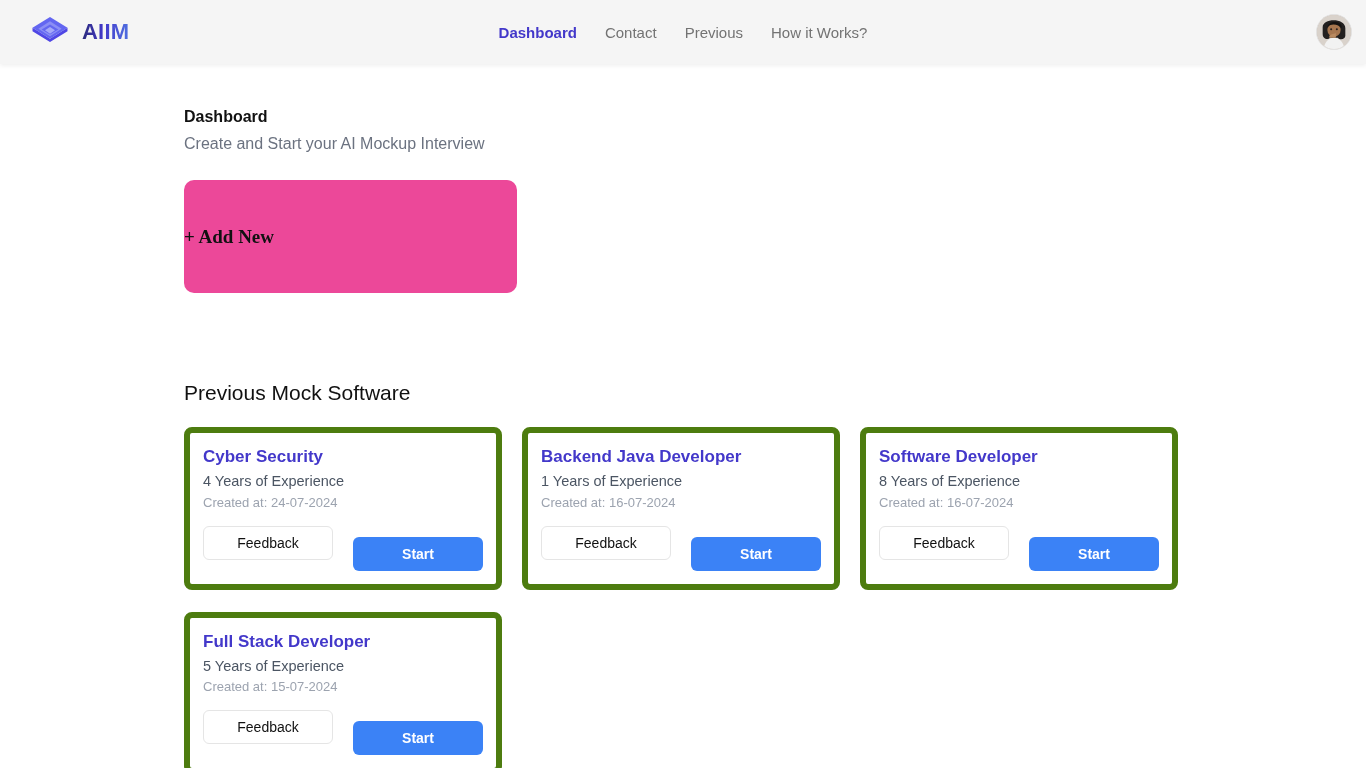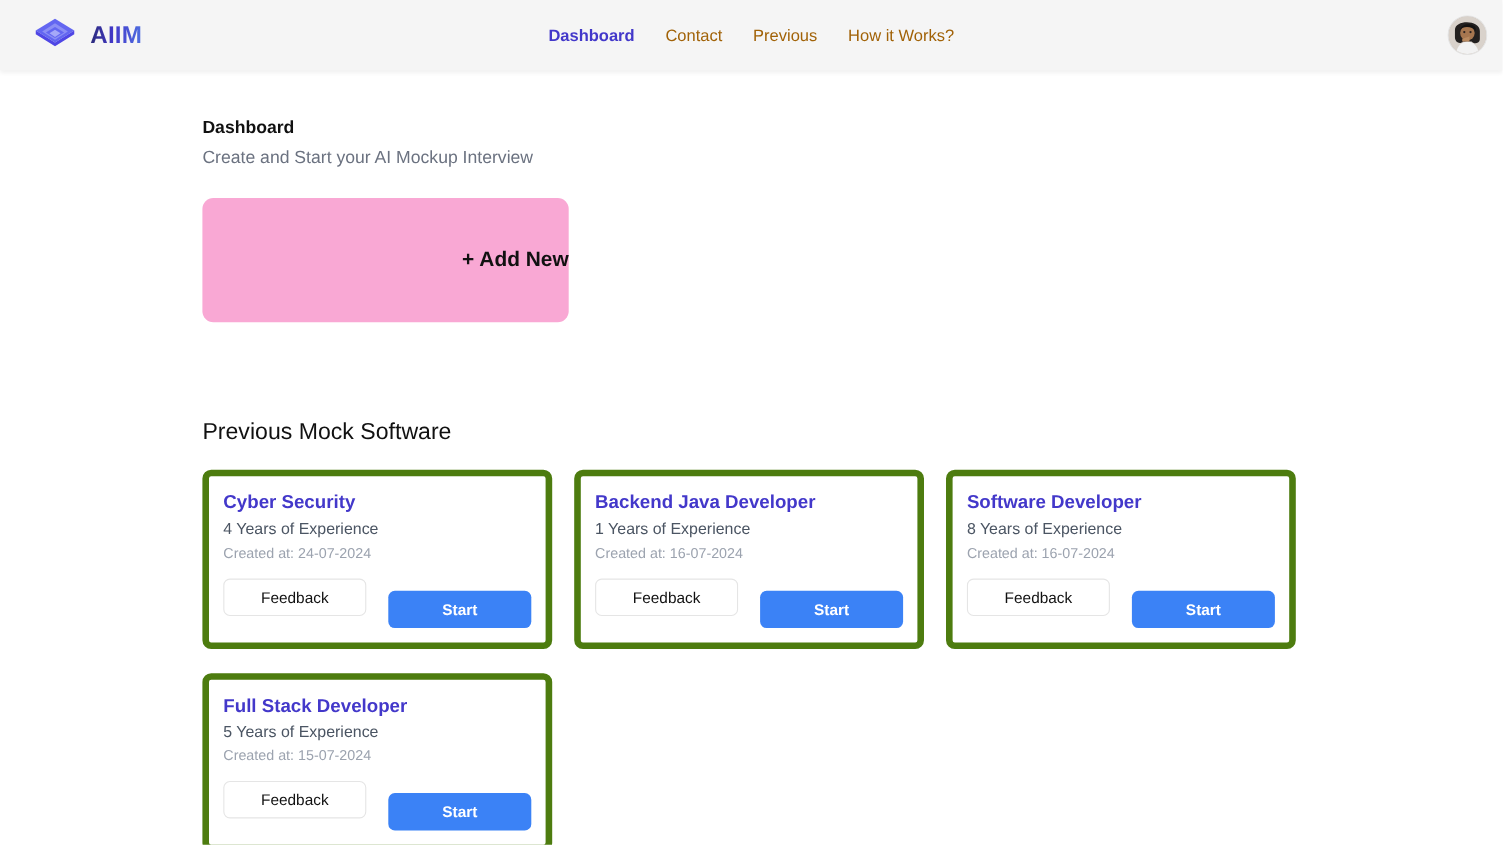--- a/index.html
+++ b/index.html
@@ -50,21 +50,21 @@
     position: absolute;
     left: 50%;
     transform: translateX(-50%);
     display: flex;
     align-items: center;
     gap: 28px;
   }
 
   .nav-item {
     font-size: 15px;
-    color: #a16207;
+    color: #737373;
     cursor: pointer;
     white-space: nowrap;
   }
 
   .nav-item.active {
     color: #4338ca;
     font-weight: bold;
   }
 
   .avatar {
@@ -99,26 +99,27 @@
     font-size: 16px;
     color: #6b7280;
     line-height: 1.5;
     margin-top: 4px;
   }
 
   .add-new-card {
     margin-top: 24px;
     width: 333px;
     height: 113px;
-    background: #f9a8d4;
+    background: #ec4899;
     border-radius: 10px;
     display: flex;
     align-items: center;
-    justify-content: flex-end;
-    cursor: pointer;
+    justify-content: flex-start;
+    cursor: pointer;
+    font-family: Liberation Serif, serif;
   }
 
   .add-new-label {
     font-size: 19px;
     font-weight: bold;
     color: #111111;
   }
 
   .section-title {
     margin-top: 88px;

